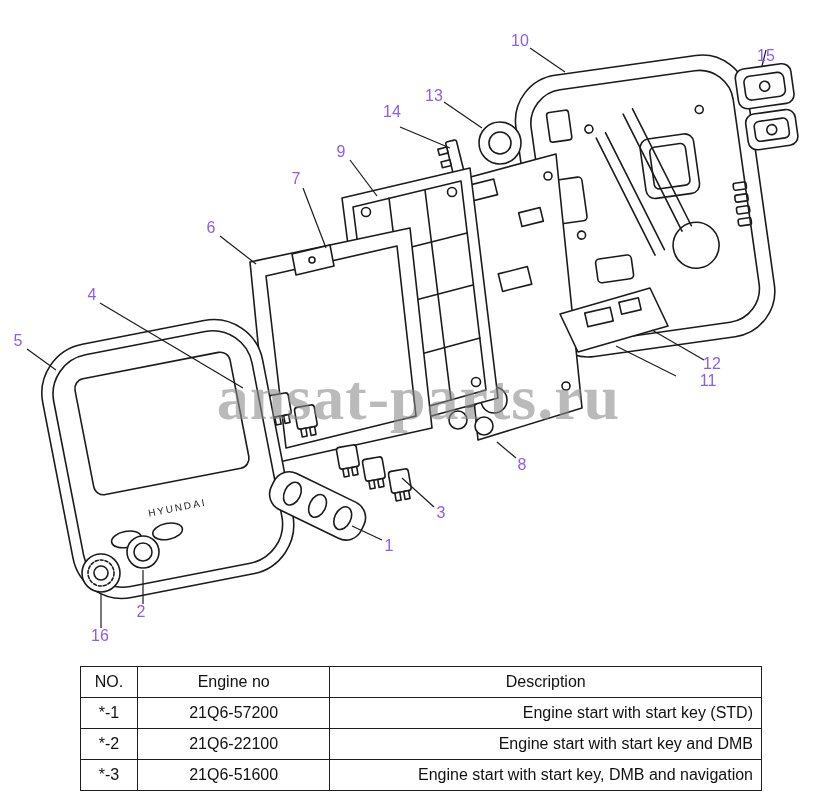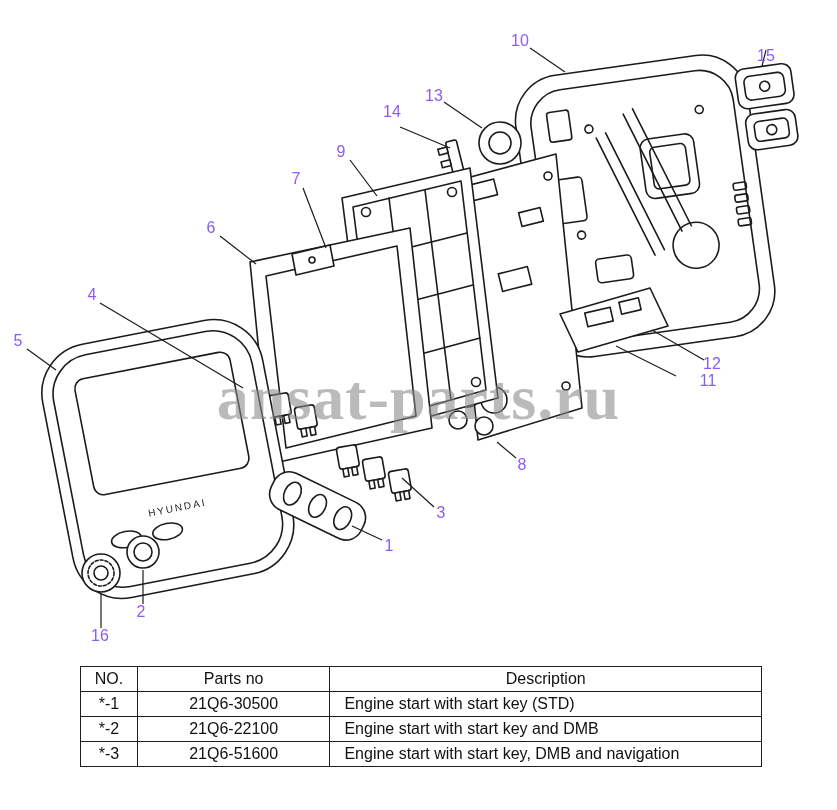--- a/index.html
+++ b/index.html
@@ -27,25 +27,25 @@
     font-size:16px; font-weight:500; color:#8b5cf6;
     font-family:"Liberation Sans", sans-serif;
   }
   .parts-table {
     position:absolute; left:80px; top:666px; width:682px;
     border-collapse:collapse; background:#fff; z-index:6;
     font-size:16px;
   }
   .parts-table th, .parts-table td {
     border:1.6px solid #1e1e1e;
-    height:25px; padding:0 8px;
+    height:25px; padding:6px 8px;
     font-weight:normal; text-align:center;
     white-space:nowrap;
   }
-  .parts-table td:nth-child(3) { text-align:left; padding-left:14px; }
+  .parts-table td:nth-child(3) { text-align:right; padding-left:14px; }
   .parts-table col.c-no { width:57px; }
   .parts-table col.c-part { width:193px; }
   .parts-table col.c-desc { width:432px; }
 </style>
 </head>
 <body>
 
 <div class="page">
 
   <div class="diagram-area">
@@ -246,28 +246,28 @@
 
   <table class="parts-table">
     <colgroup>
       <col class="c-no">
         <col class="c-part">
         <col class="c-desc">
     </colgroup>
     <thead>
       <tr>
           <th>NO.</th>
-          <th>Parts no</th>
+          <th>Engine no</th>
           <th>Description</th>
         </tr>
     </thead>
     <tbody>
         <tr>
           <td>*-1</td>
-          <td>21Q6-30500</td>
+          <td>21Q6-57200</td>
           <td>Engine start with start key (STD)</td>
         </tr>
         <tr>
           <td>*-2</td>
           <td>21Q6-22100</td>
           <td>Engine start with start key and DMB</td>
         </tr>
         <tr>
           <td>*-3</td>
           <td>21Q6-51600</td>

